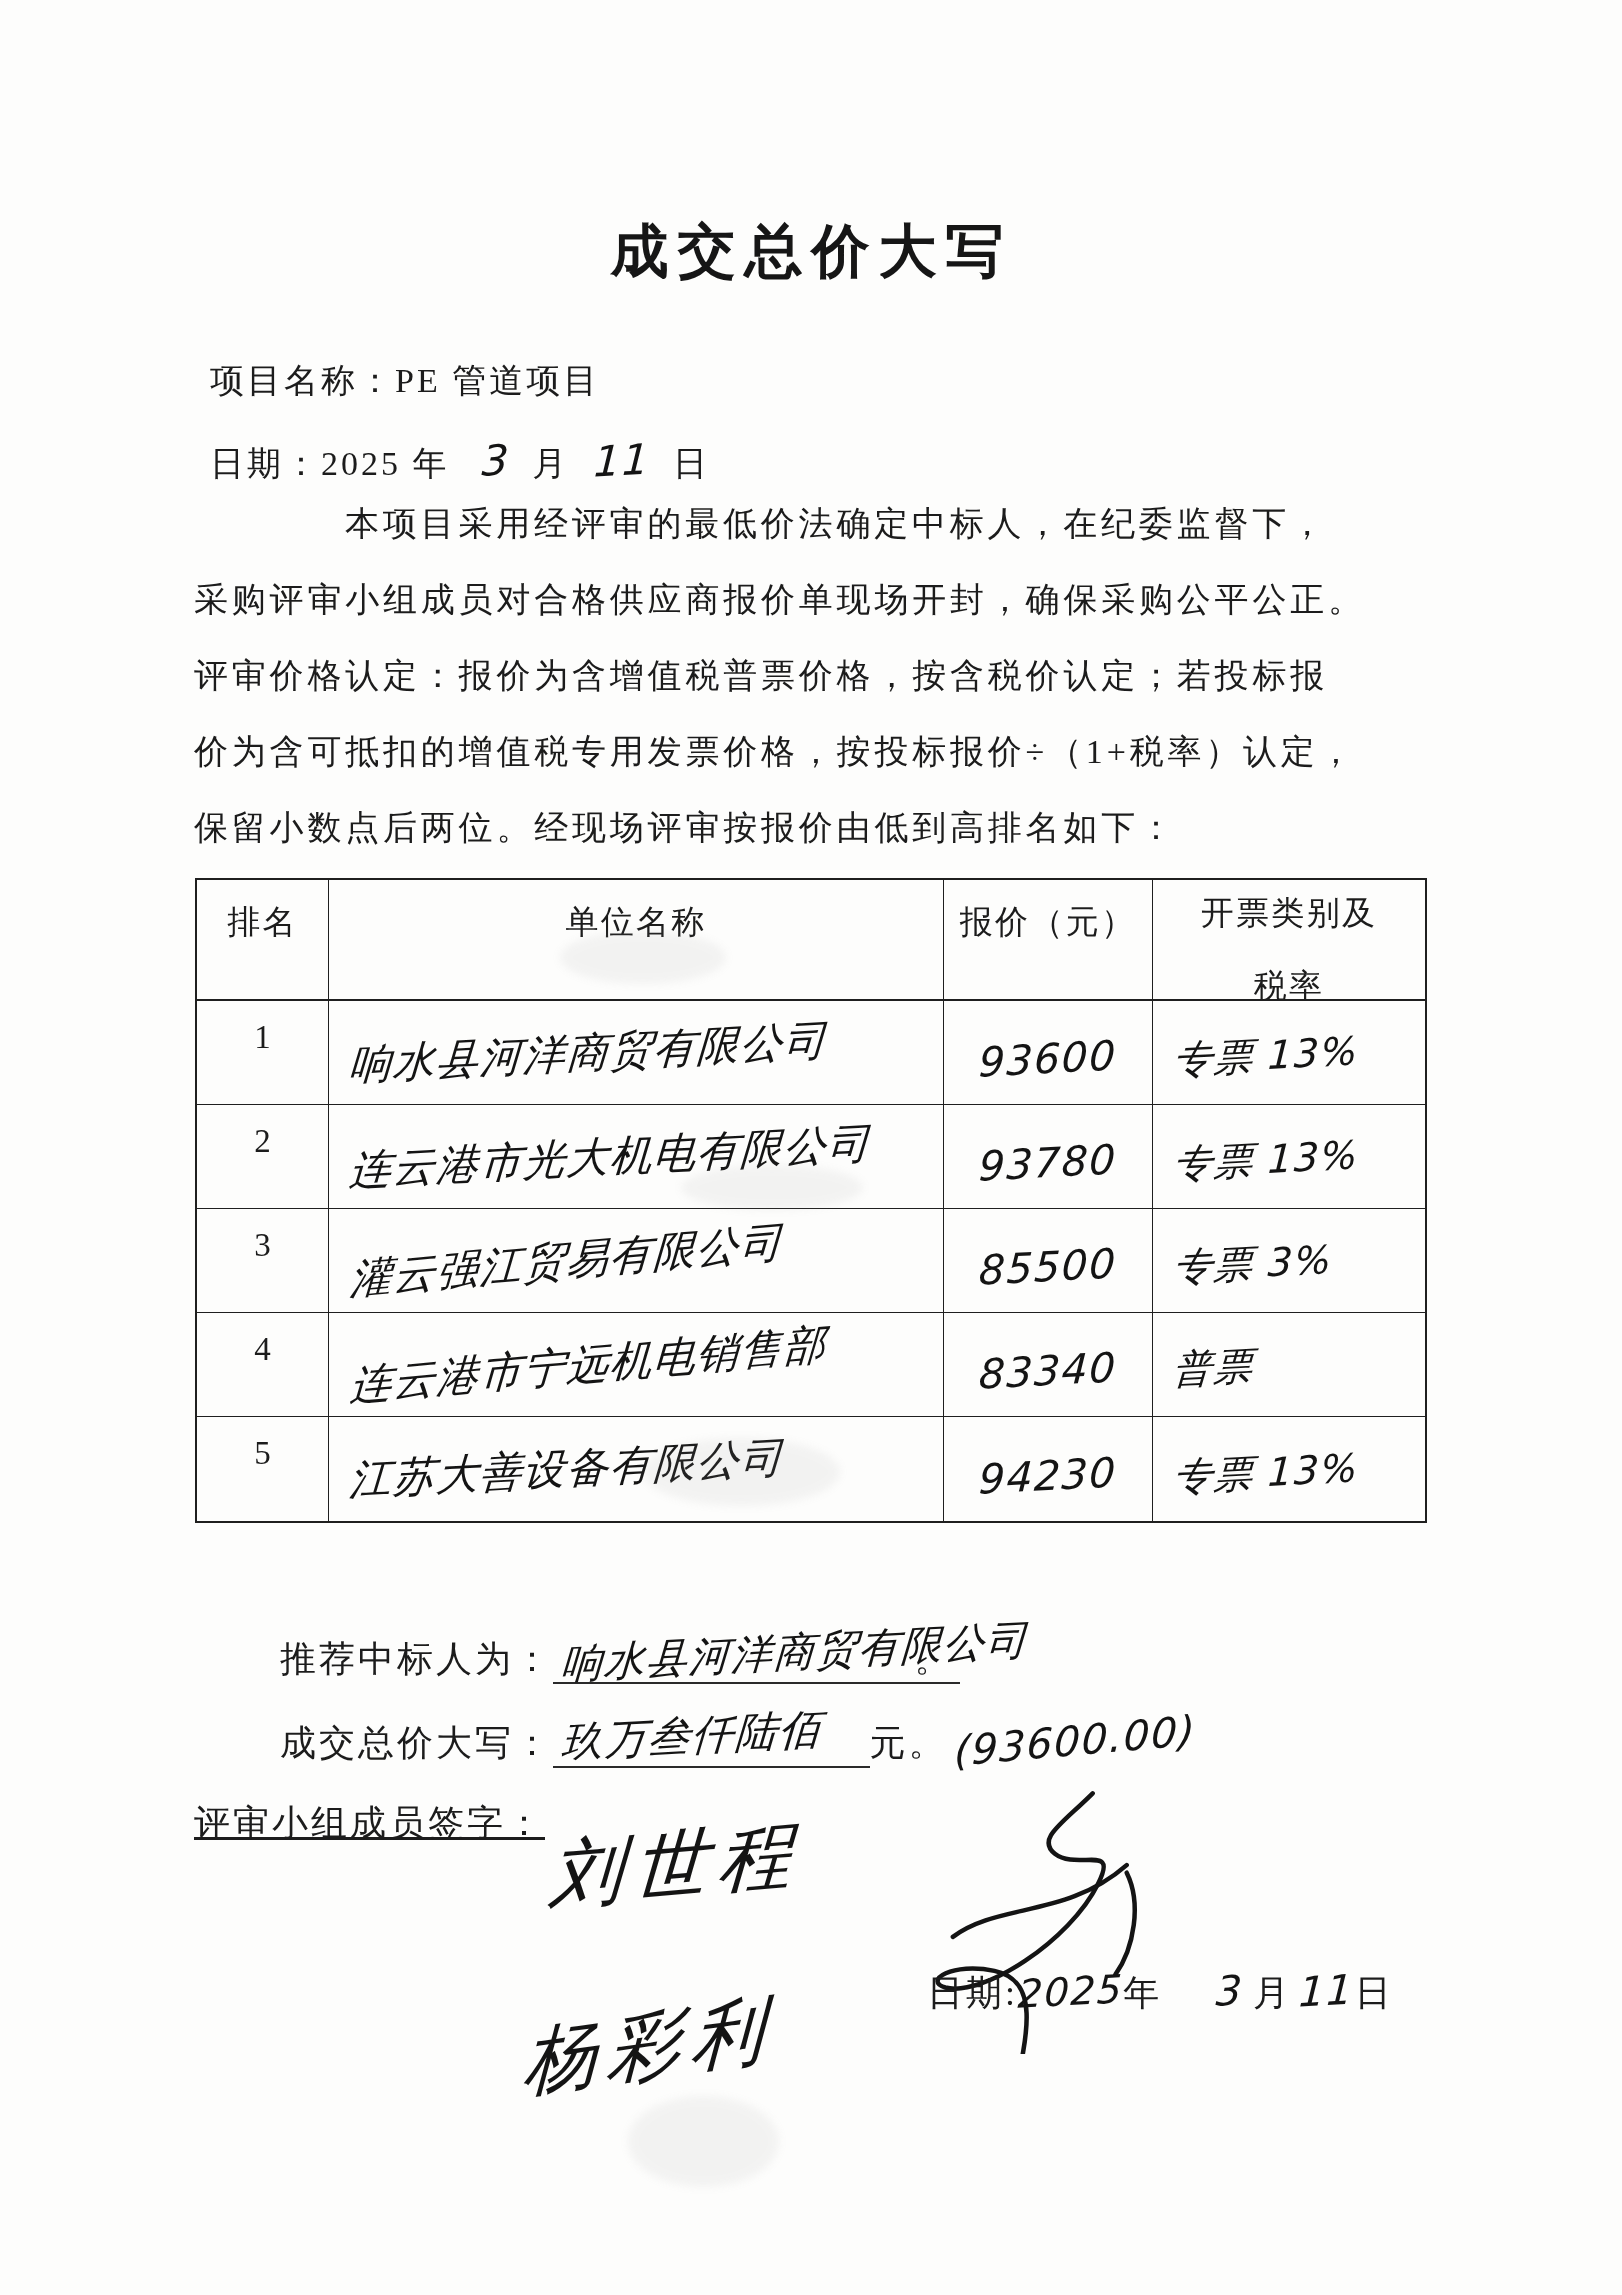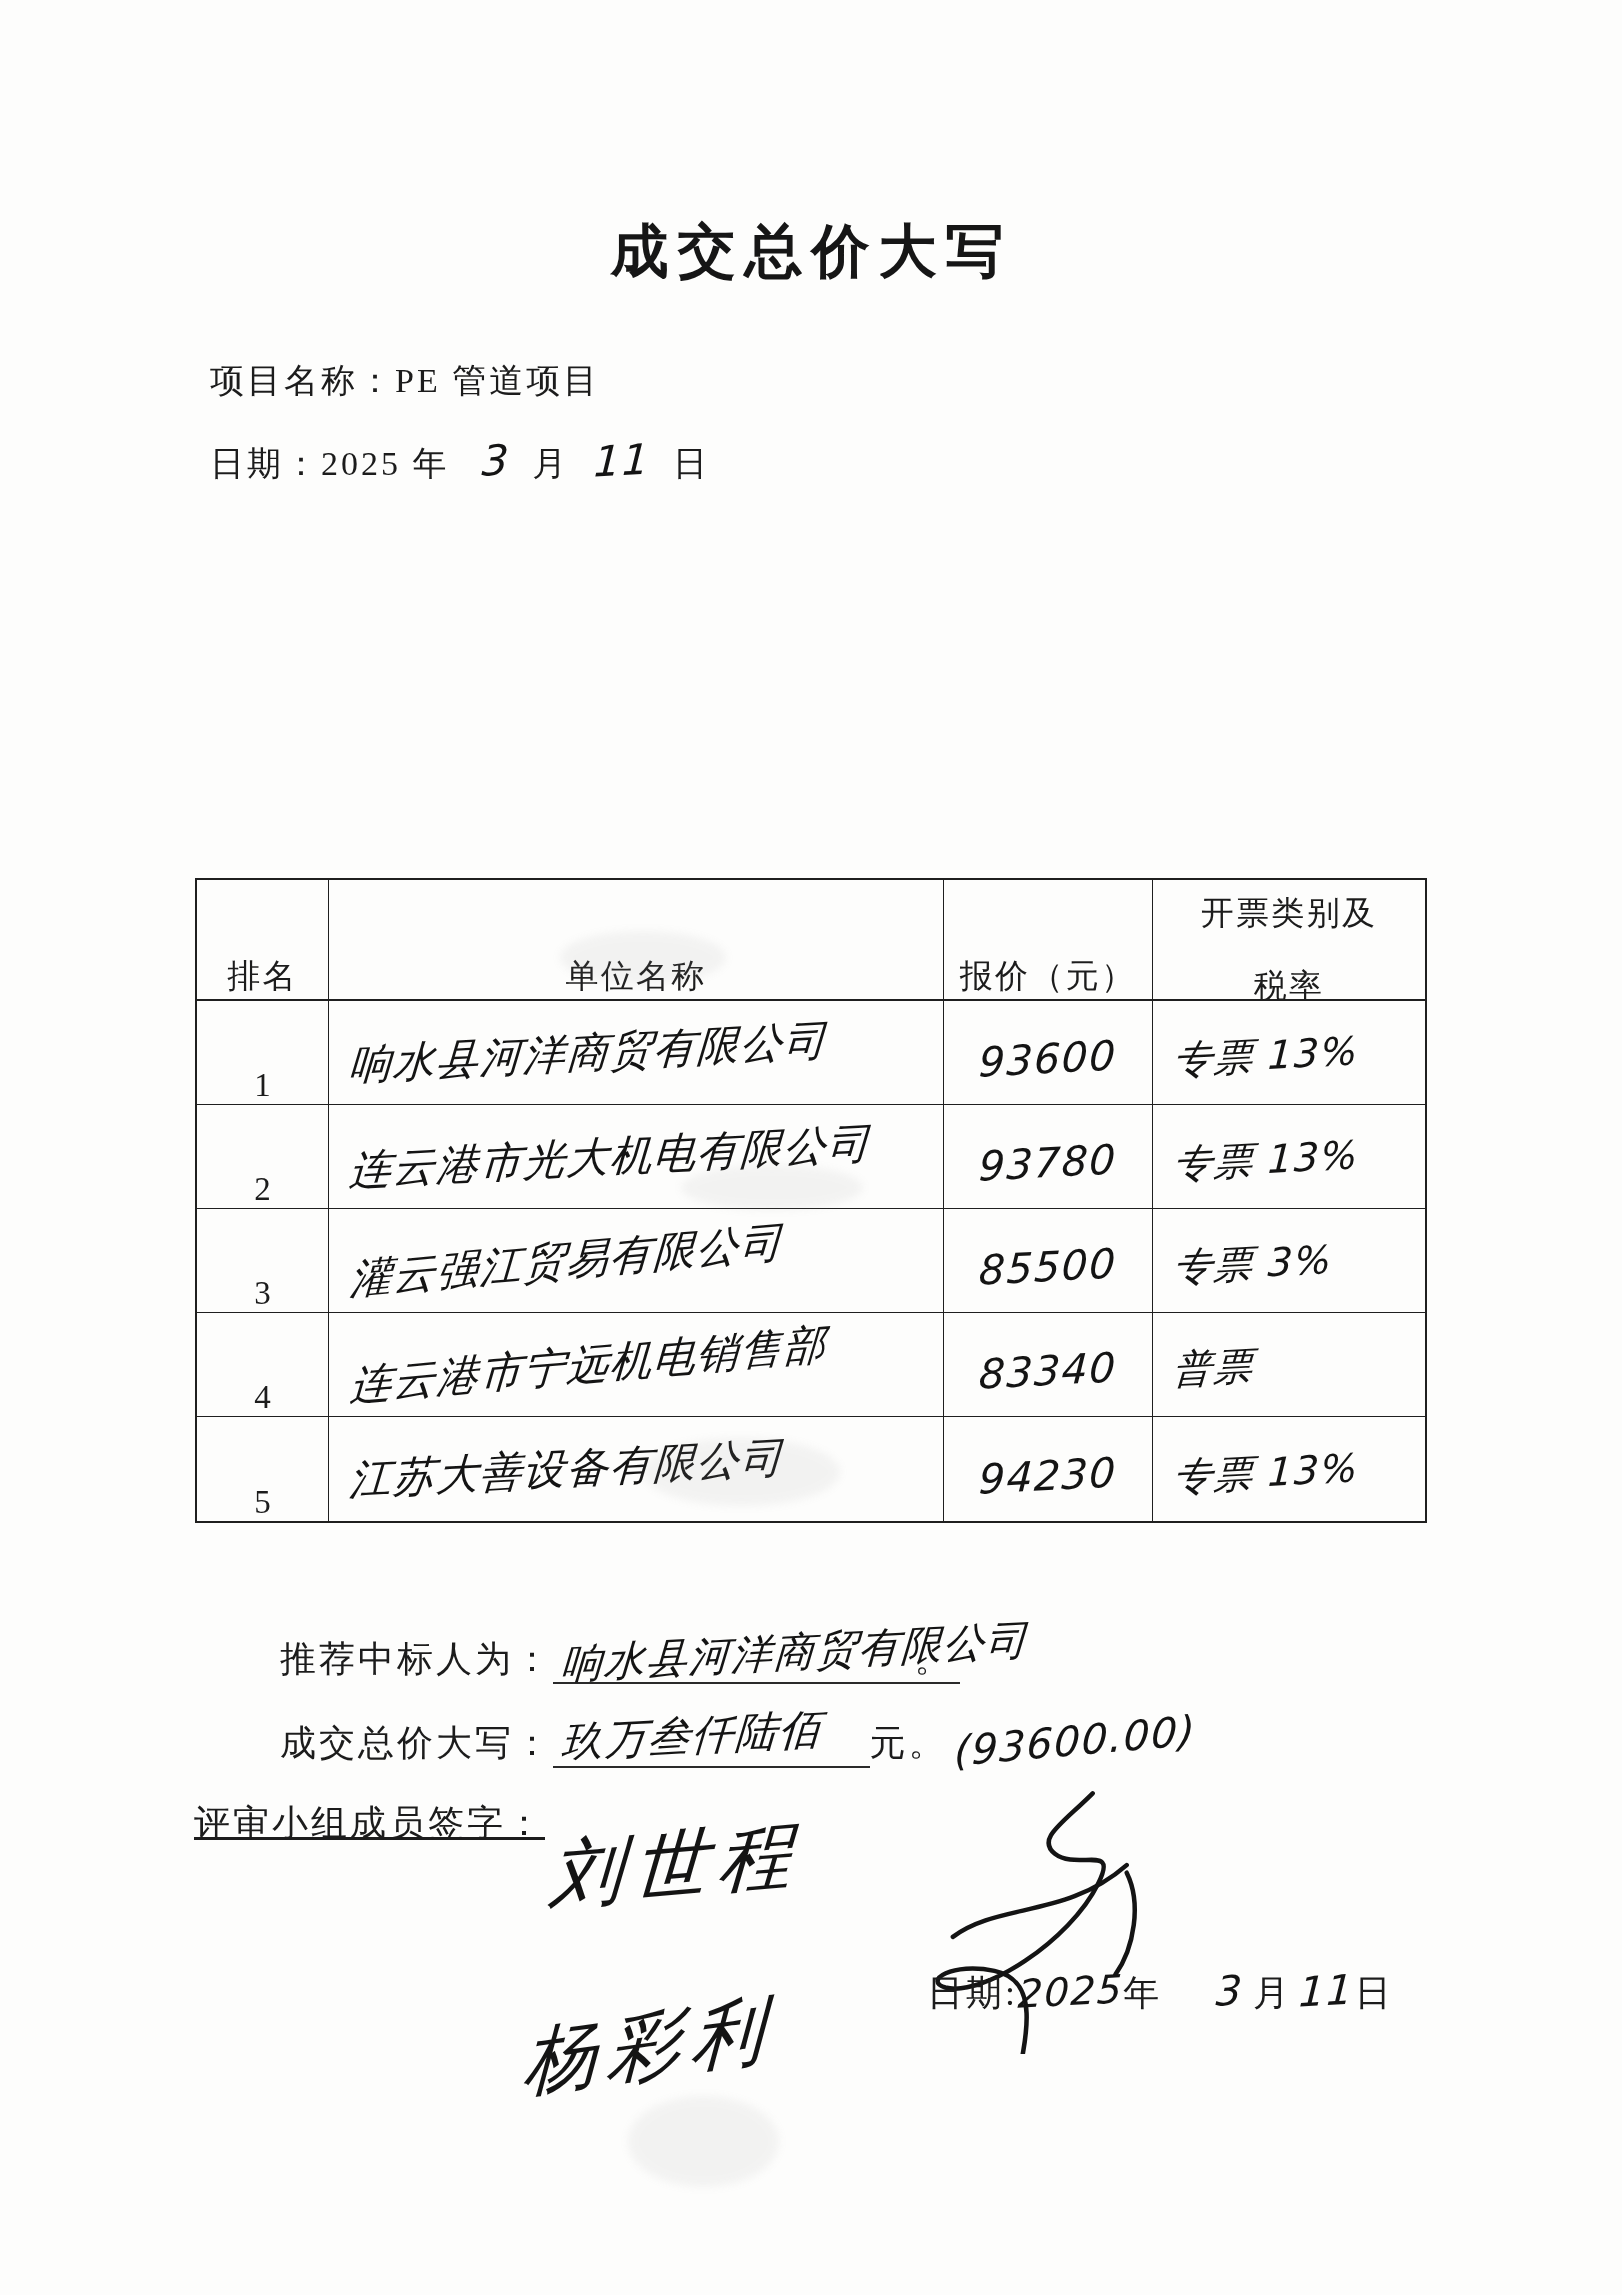--- a/index.html
+++ b/index.html
@@ -40,21 +40,20 @@
     grid-template-columns:132px 615px 209px 272px;
     grid-template-rows:121px repeat(5,104px);
     border:2.3px solid #1f1f1f;
     background:#fdfdfc;
   }
   .cell{
     border-right:1.5px solid #1f1f1f;
     border-bottom:1.5px solid #1f1f1f;
     box-sizing:border-box;
     overflow:hidden;
-    align-items:flex-end;
   }
   .cell.last-col{border-right:none;}
   .cell.last-row{border-bottom:none;}
   .cell.hdr{border-bottom:2.3px solid #1f1f1f;font-size:33px;letter-spacing:2.3px;
     display:flex;justify-content:center;padding-top:19.7px;}
   .hdr-two-line{flex-direction:column;align-items:center;}
   .hdr-two-line span{line-height:38px;}
   .hdr-two-line .l2{margin-top:35px;}
   .cell.rank{font-size:33px;display:flex;justify-content:center;padding-top:18px;}
   .cell.company{display:flex;align-items:center;padding-left:19.7px;font-size:42px;}
@@ -83,20 +82,27 @@
   </div>
 
   <div class="meta-line" style="top:409px;">
     <span>日期：</span><span>2025 年</span>
     <span class="hw hw-tilt1" style="font-size:42px;margin-left:21px;">3</span>
     <span style="margin-left:10.6px;">月</span>
     <span class="hw hw-tilt1" style="font-size:42px;margin-left:13.6px;">11</span>
     <span style="margin-left:10.6px;">日</span>
   </div>
 
+  <div class="para">
+    <div class="para-line indent">本项目采用经评审的最低价法确定中标人，在纪委监督下，</div>
+    <div class="para-line">采购评审小组成员对合格供应商报价单现场开封，确保采购公平公正。</div>
+    <div class="para-line">评审价格认定：报价为含增值税普票价格，按含税价认定；若投标报</div>
+    <div class="para-line">价为含可抵扣的增值税专用发票价格，按投标报价÷（1+税率）认定，</div>
+    <div class="para-line">保留小数点后两位。经现场评审按报价由低到高排名如下：</div>
+  </div>
 
   <div class="rank-table">
 
     <div class="cell hdr">
         <span>排名</span>
       </div>
     <div class="cell hdr">
         <span>单位名称</span>
       </div>
     <div class="cell hdr">

